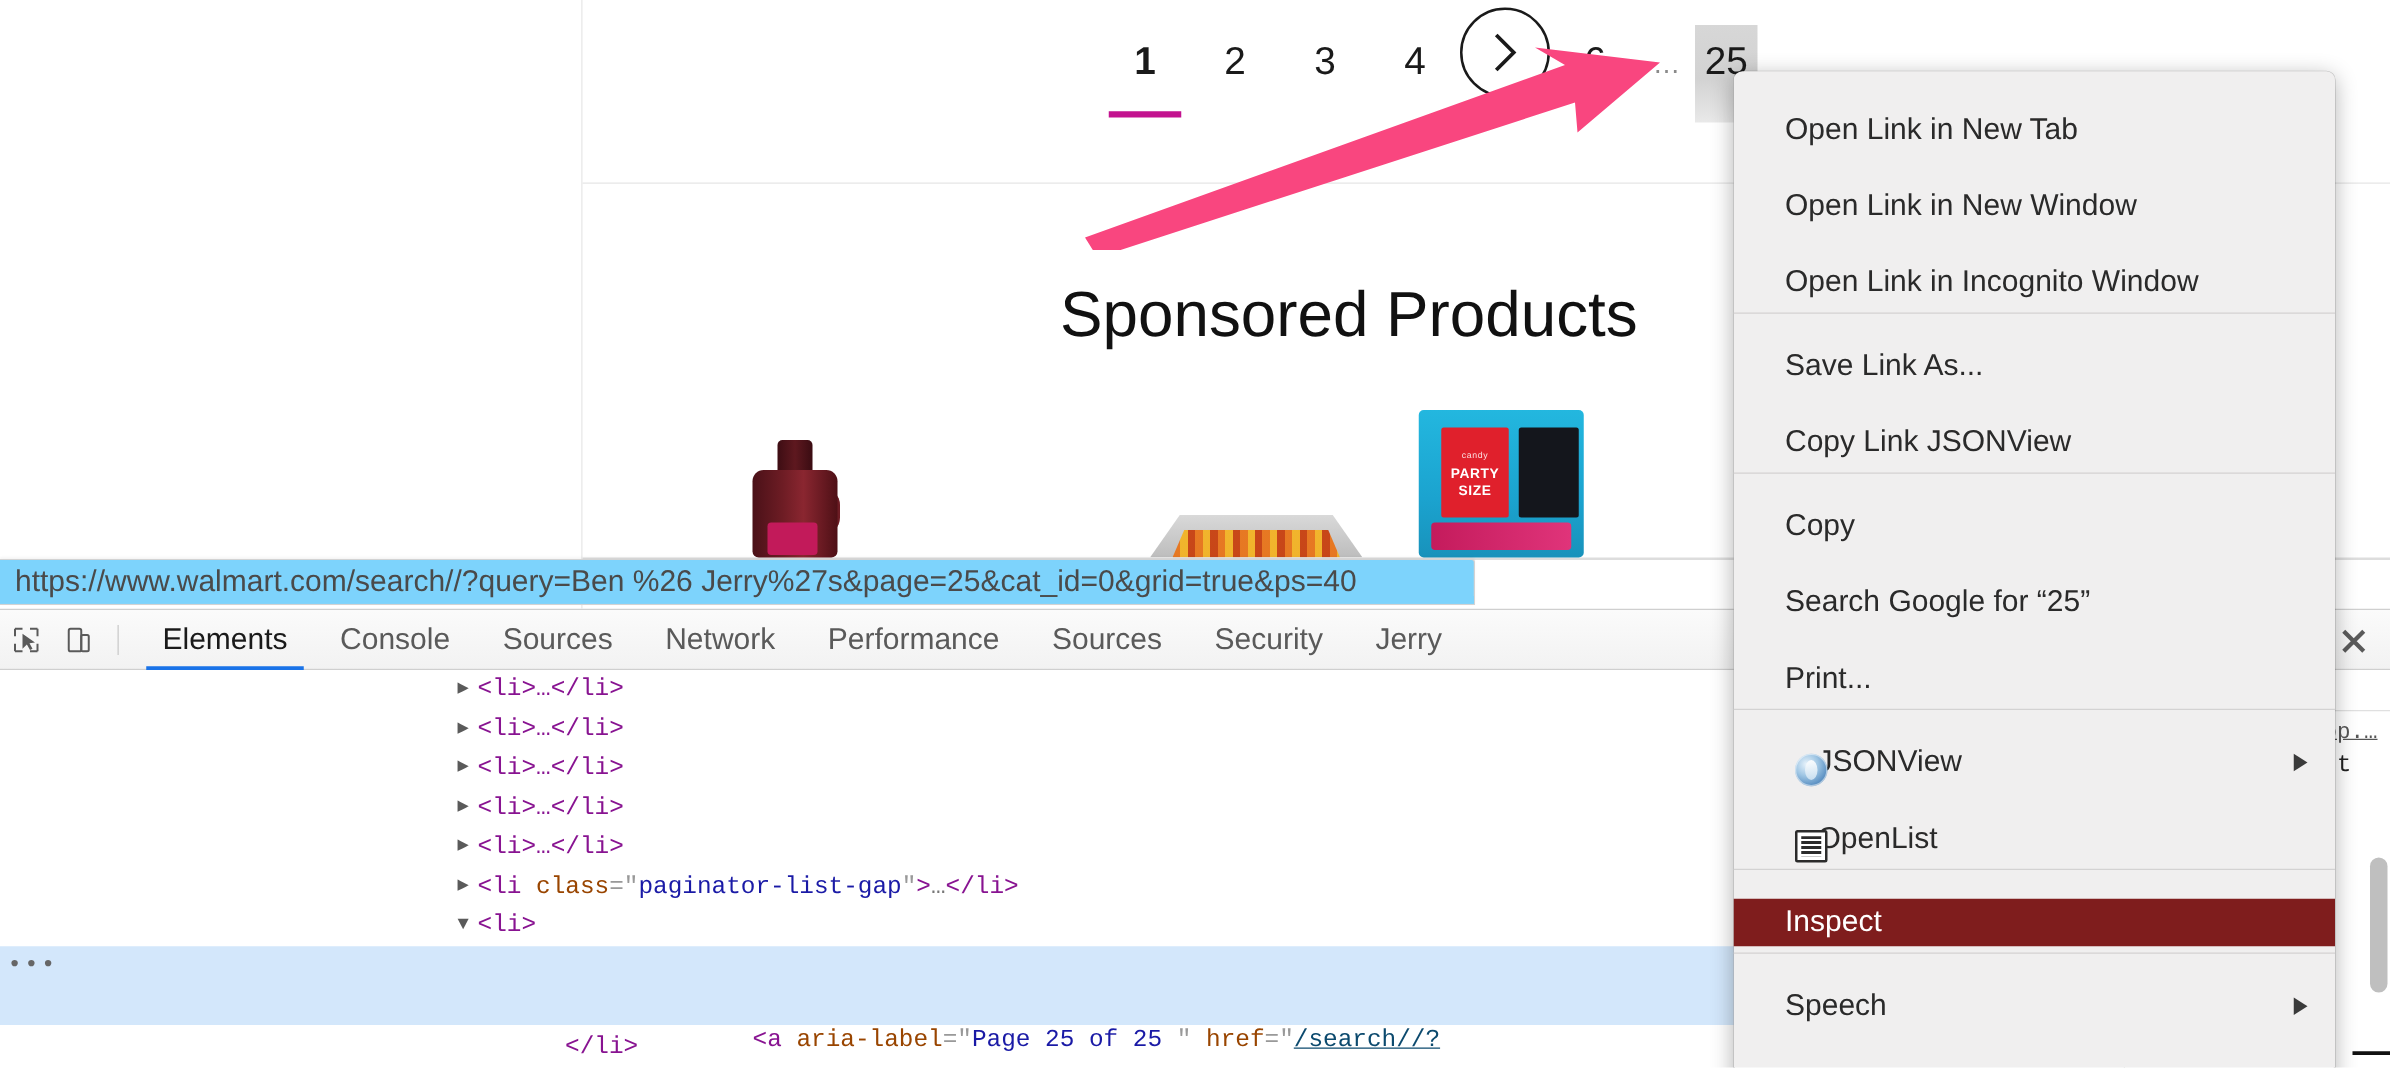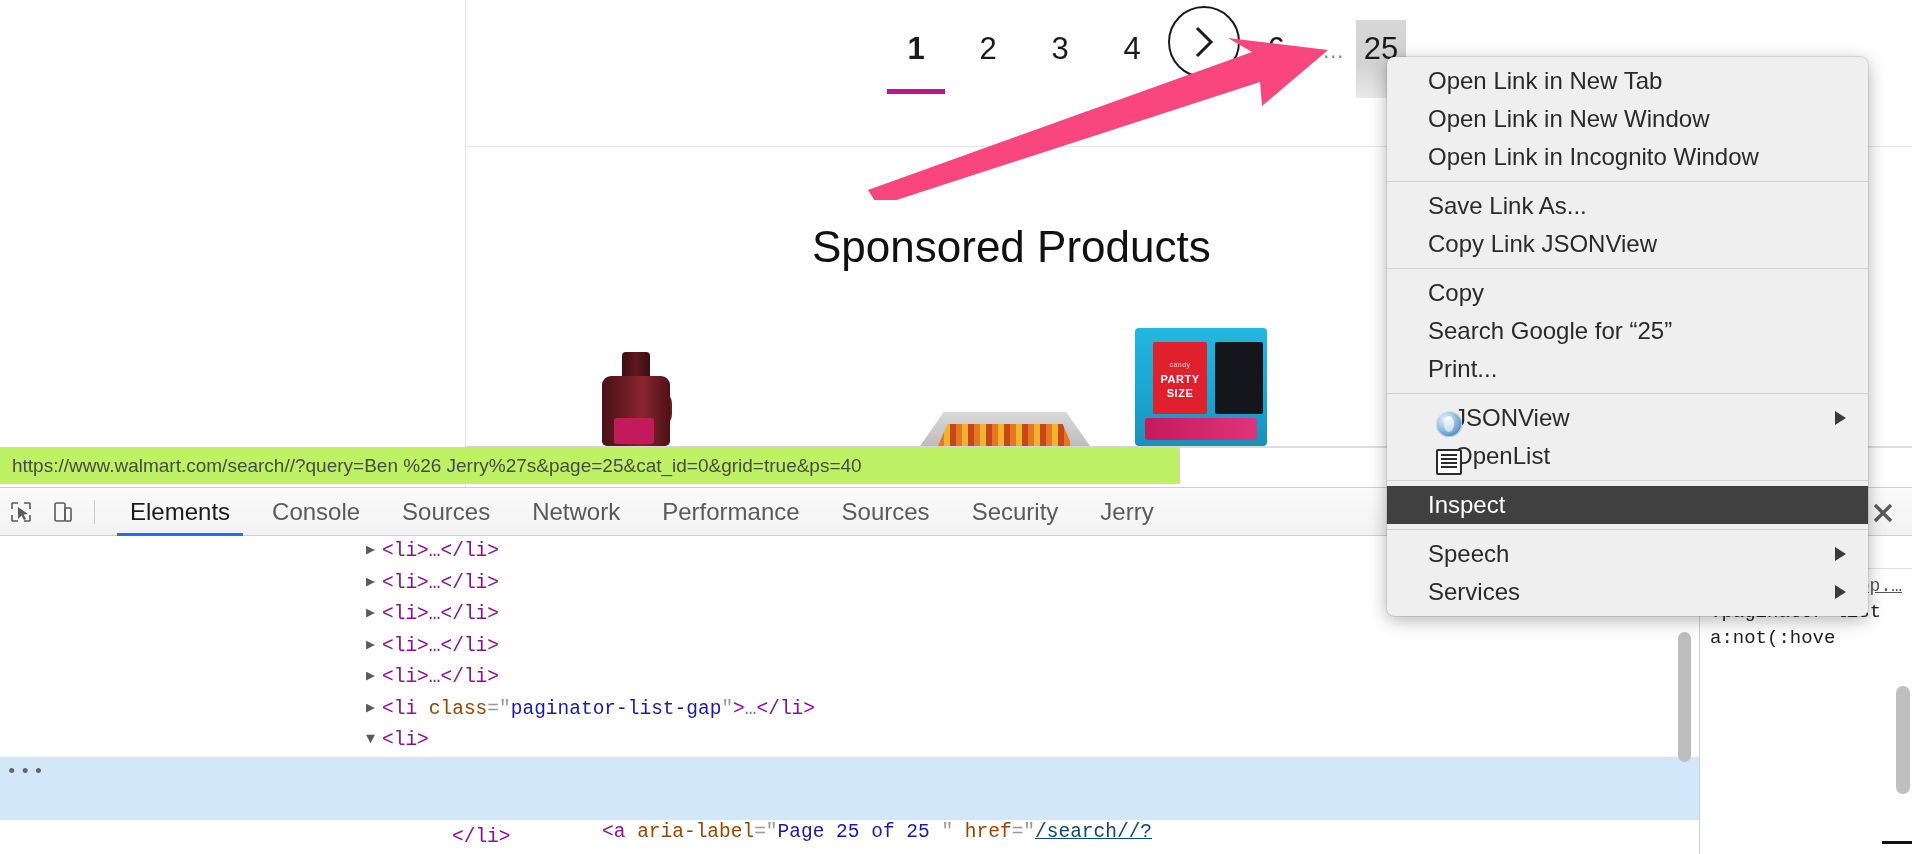--- a/index.html
+++ b/index.html
@@ -57,22 +57,22 @@
     position: absolute; left: 1168px; top: 6px;
     width: 72px; height: 72px; border-radius: 50%;
     border: 2px solid #1a1a1a; background: #fff;
     display: flex; align-items: center; justify-content: center;
     cursor: pointer;
   }
   .pg-next svg { display:block; }
 
   
   .sponsored-title {
-    position: absolute; left: 812px; top: 222px;
-    font-size: 44px; color: #111; white-space: nowrap;
+    position: absolute; left: 848px; top: 222px;
+    font-size: 51px; color: #111; white-space: nowrap;
     font-family: "Liberation Sans", sans-serif;
   }
 
   
   .shelf-line {
     position: absolute; left: 466px; top: 446px; width: 1446px; height: 2px;
     background: #ddd;
   }
   .prod { position: absolute; bottom: 41px; }
   .prod-bottle {
@@ -138,26 +138,26 @@
     border-radius: 3px;
   }
 
   
   .arrow-svg { position: absolute; left: 860px; top: 30px; pointer-events:none; }
 
   
   .status-url {
     position: absolute; left: 0; top: 447px;
     width: 1180px; height: 37px;
-    background: #bef264;
+    background: #7dd3fc;
     border: 1px solid #d3d3d3; border-left: none;
     border-radius: 0 3px 0 0;
     display: flex; align-items: center;
     padding: 0 12px;
-    font-size: 19px; color: #4a4a4a;
+    font-size: 24px; color: #4a4a4a;
     font-family: "Liberation Sans", sans-serif;
     white-space: nowrap; overflow: hidden;
     box-shadow: 0 -1px 2px rgba(0,0,0,.04);
   }
 
   
   .devtools {
     position: absolute; left: 0; top: 487px; width: 1912px; height: 367px;
     background: #fff; border-top: 1px solid #cfcfcf;
   }
@@ -255,22 +255,23 @@
     padding: 5px 0 5px 0;
     font-family: "Liberation Sans", sans-serif;
     z-index: 50;
   }
   .ctx-item {
     position: relative;
     height: 38px; display:flex; align-items:center;
     padding: 0 16px 0 41px;
     font-size: 24px; color: #2a2a2a; cursor: pointer;
     white-space: nowrap;
-  }
-  .ctx-item.sel { background: #404040; color: #fff; }
+    margin-top: 23px;
+  }
+  .ctx-item.sel { background: #7f1d1d; color: #fff; }
   .ctx-sep { height: 1px; background: #d3d2d2; margin: 5px 0; }
   .ctx-arrow {
     position: absolute; right: 22px; top: 50%; transform: translateY(-50%);
     width: 0; height: 0;
     border-left: 11px solid #3a3a3a;
     border-top: 7px solid transparent;
     border-bottom: 7px solid transparent;
   }
   .ctx-ico {
     position:absolute; left: 8px; top: 50%; transform: translateY(-50%);

